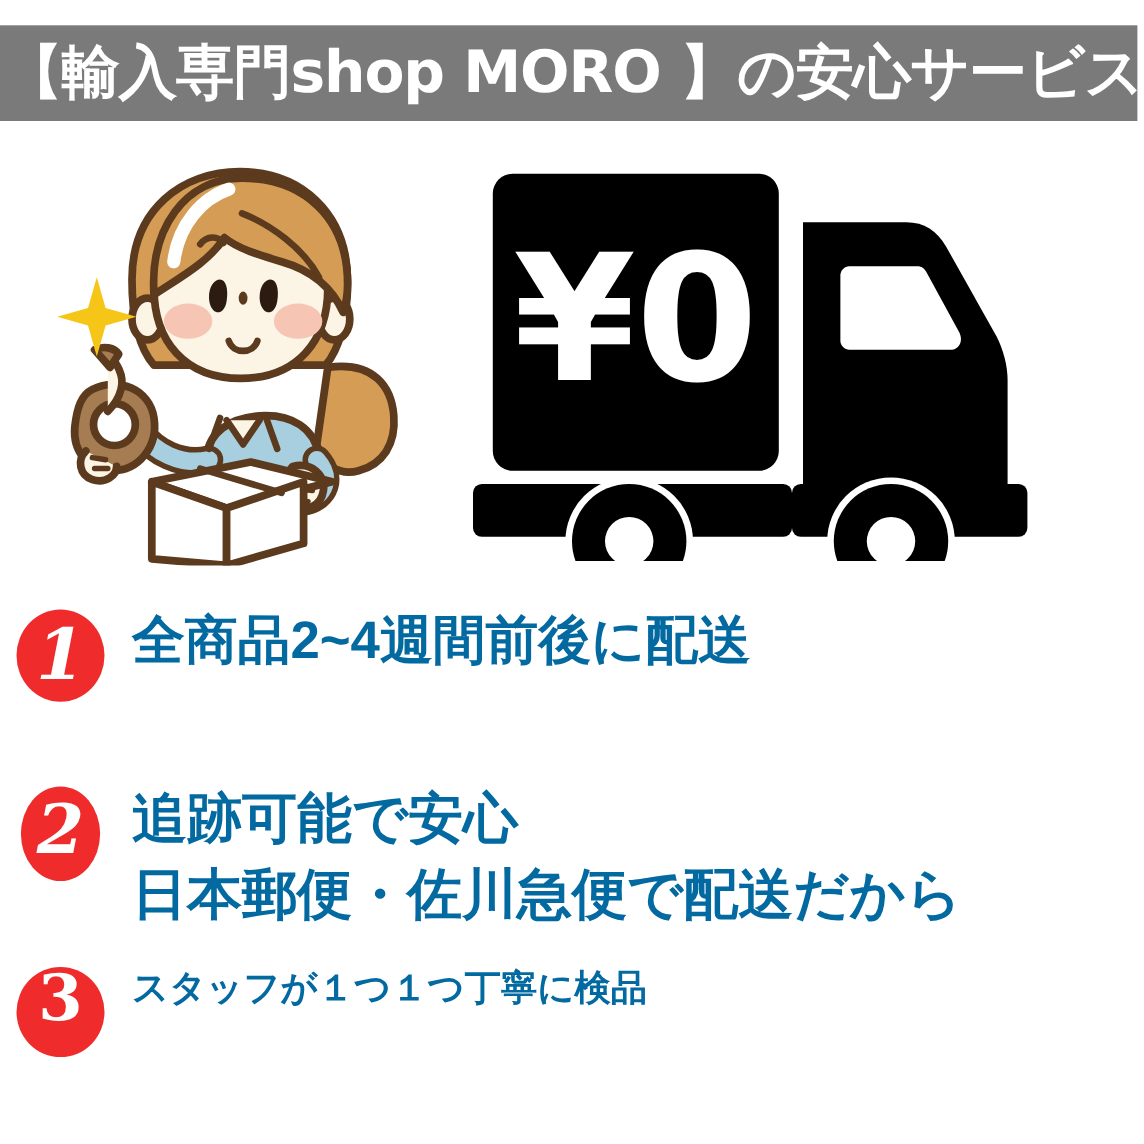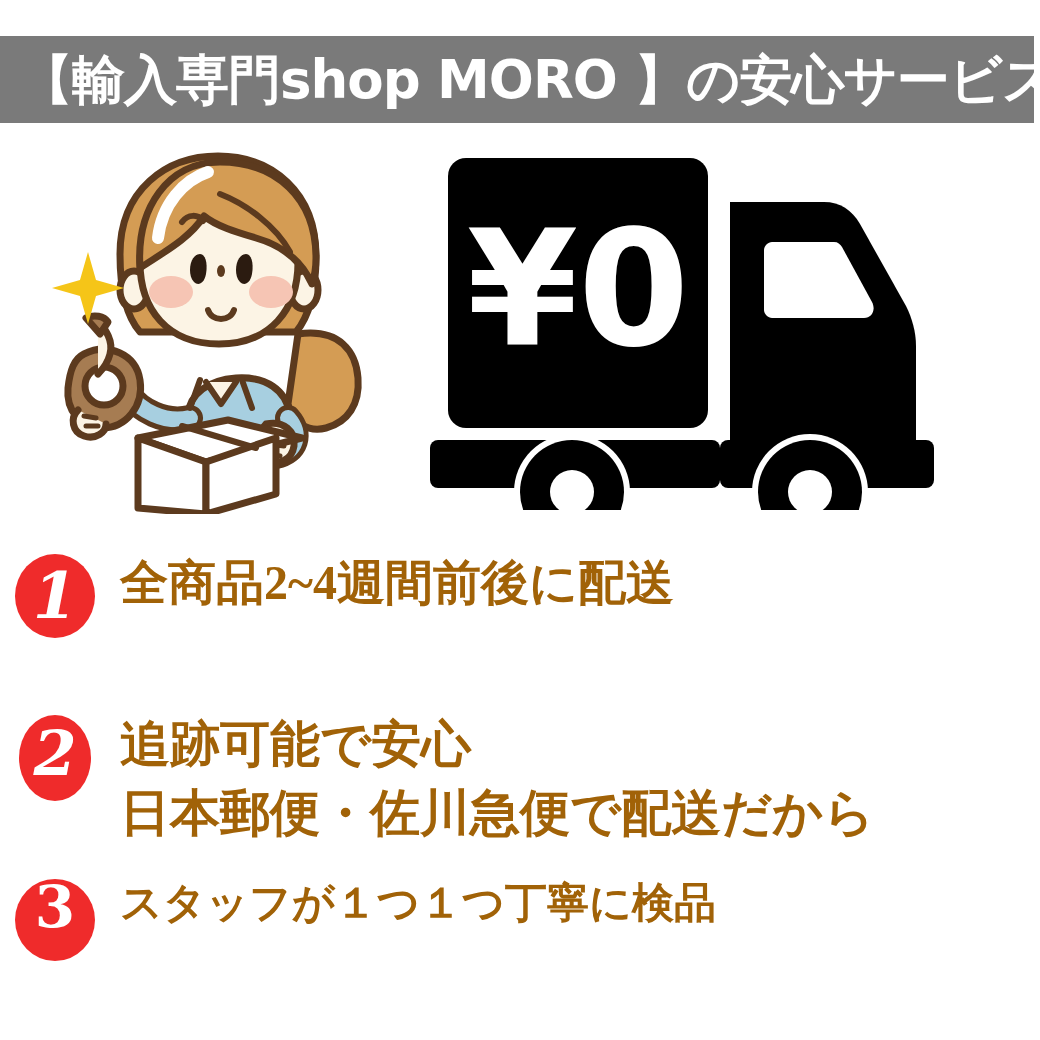--- a/index.html
+++ b/index.html
@@ -13,29 +13,29 @@
     position: relative;
     overflow: hidden;
     font-family: "Liberation Serif", "DejaVu Serif", serif;
     -webkit-font-smoothing: antialiased;
   }
 
   
   #header-banner {
     position: absolute;
     left: 0;
-    top: 36px;
+    top: 23px;
     width: 1034px;
     height: 87px;
     background: #7a7a7a;
     display: flex;
     align-items: center;
     justify-content: flex-start;
     box-sizing: border-box;
-    padding-left: 20px;
+    padding-left: 4px;
   }
   #header-title {
     color: #ffffff;
     font-family: "DejaVu Sans", "Liberation Sans", sans-serif;
     font-weight: 700;
     font-size: 53px;
     letter-spacing: -1px;
     line-height: 1;
     white-space: nowrap;
   }
@@ -91,22 +91,22 @@
   .badge-num {
     position: relative;
     color: #ffffff;
     font-family: "DejaVu Serif", "Liberation Serif", serif;
     font-weight: 700;
     line-height: 1;
     z-index: 2;
   }
   .item-text {
     flex: 1 1 auto;
-    color: #a16207;
-    font-family: Liberation Serif, serif;
+    color: #0369a1;
+    font-family: Liberation Sans, sans-serif;
     font-weight: 700;
   }
   .item-line {
     white-space: nowrap;
   }
 
   
   #item-1 { margin-left: 14px; height: 150px; }
   #item-1 .badge-shape { width: 80px; height: 84px; }
   #item-1 .badge-num { font-size: 64px; font-style: italic; }
@@ -121,21 +121,21 @@
   #item-2 .badge-num { font-size: 62px; font-style: italic; top: 5px; }
   #item-2 .item-text { padding-left: 24px; padding-top: 0px; }
   #item-2 .item-line { font-size: 50px; line-height: 1.38; }
 
   
   #item-3 { margin-left: 14px; height: 120px; margin-top: -4px; }
   #item-3 .badge { align-items: flex-start; }
   #item-3 .badge-shape { width: 80px; height: 82px; top: 46px; }
   #item-3 .badge-num { font-size: 58px; top: 4px; }
   #item-3 .item-text { padding-left: 24px; padding-top: 4px; }
-  #item-3 .item-line { font-size: 42px; line-height: 1.2; }
+  #item-3 .item-line { font-size: 33px; line-height: 1.2; }
 </style>
 </head>
 <body>
 
 <div id="header-banner">
   <div id="header-title">【輸入専門shop MORO 】の安心サービス</div>
 </div>
 
 <div id="illustration-row">
 

